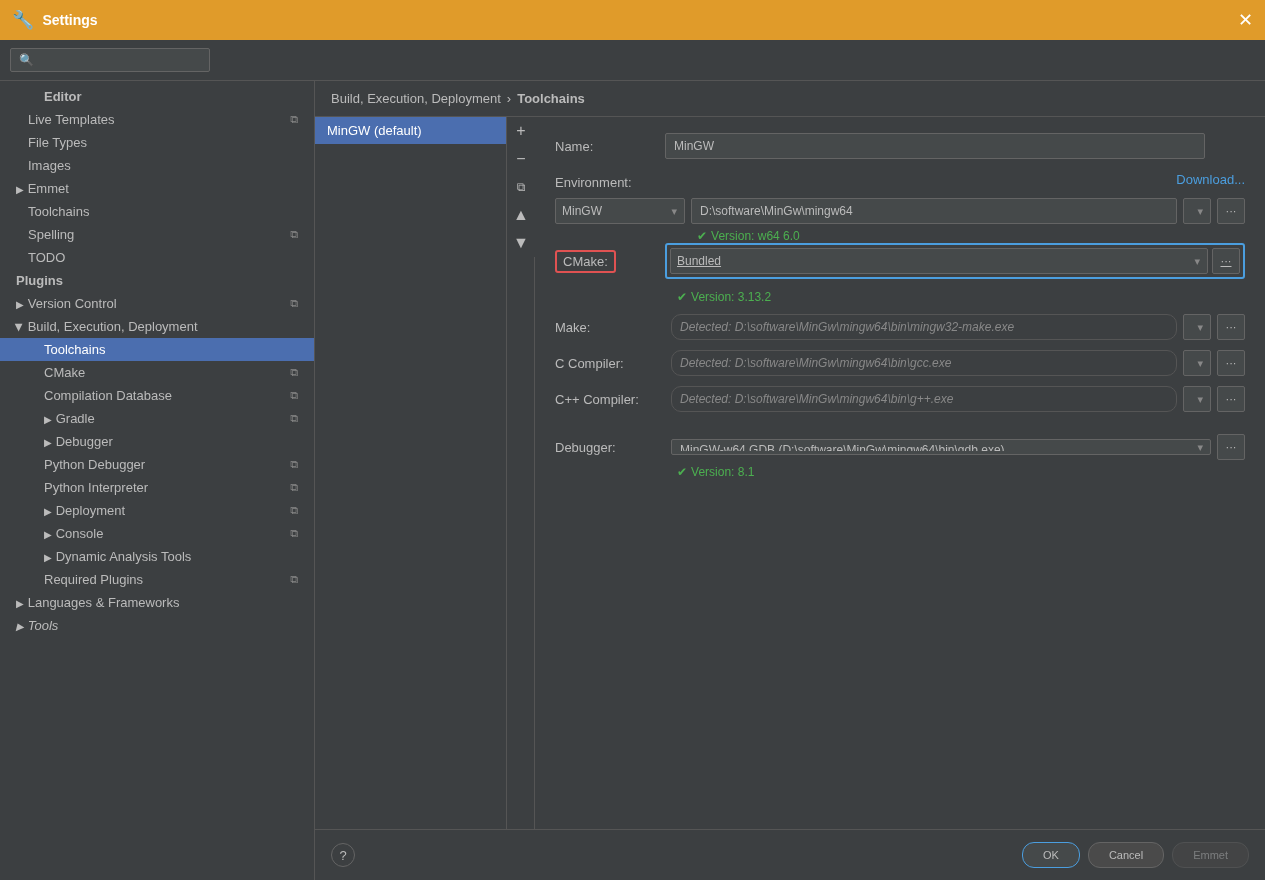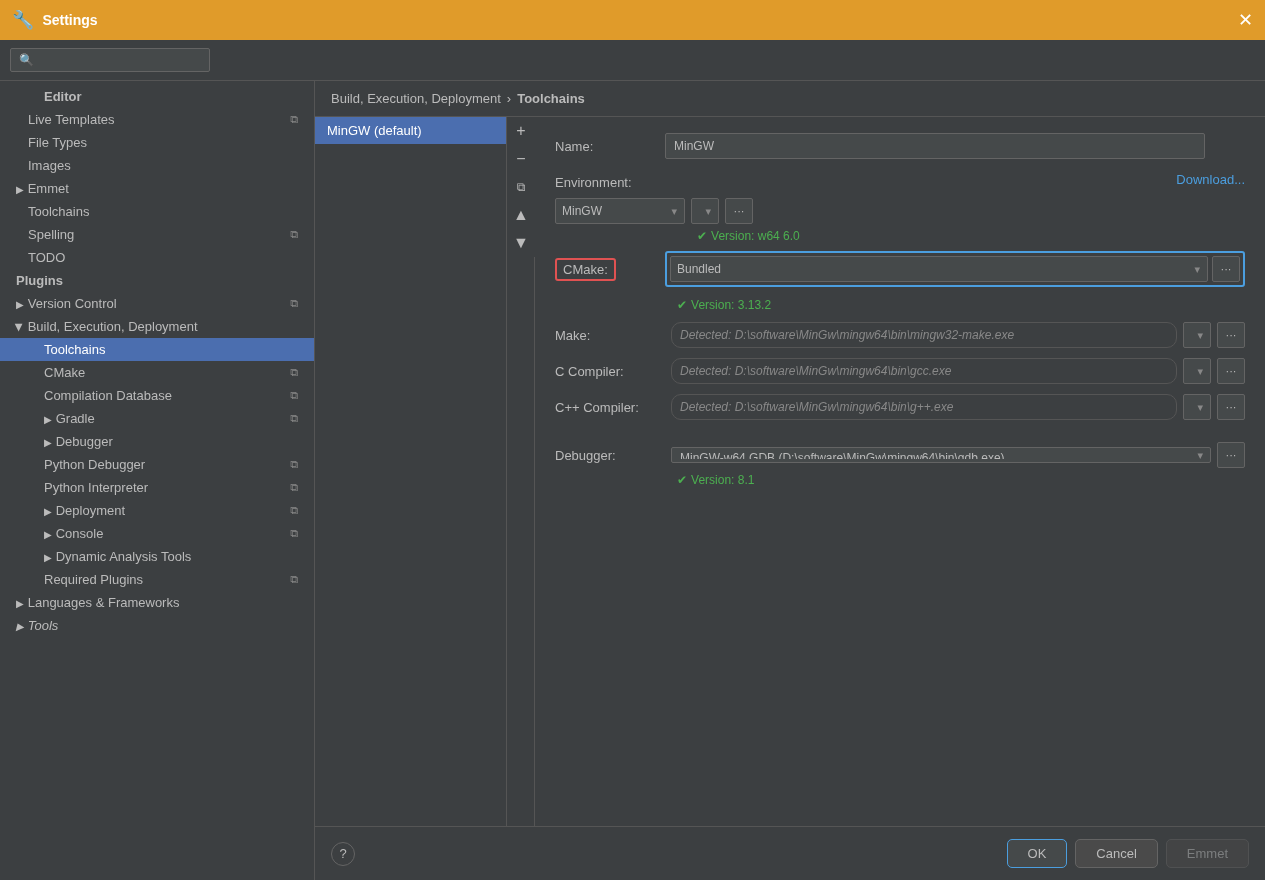--- a/index.html
+++ b/index.html
@@ -68,21 +68,21 @@
 
     .detected-row { display: flex; align-items: center; gap: 6px; margin-bottom: 10px; }
     .detected-input { flex: 1; background: #3c3f41; border: 1px solid #555; color: #888; padding: 3px 8px; font-size: 12px; border-radius: 10px; height: 26px; font-style: italic; }
 
     .debugger-row { display: flex; align-items: center; gap: 6px; margin-bottom: 4px; }
     .debugger-select { flex: 1; background: #45494a; border: 1px solid #646464; color: #bbbbbb; padding: 3px 8px; font-size: 12px; border-radius: 2px; height: 16px; }
 
     
     .bottom-bar { padding: 12px 16px; border-top: 1px solid #555; display: flex; align-items: center; justify-content: space-between; background: #3c3f41; }
     .bottom-right { display: flex; gap: 8px; }
-    .btn { padding: 6px 20px; border-radius: 5px; cursor: pointer; font-size: 13px; border: 1px solid #646464; background: #4a4a4a; color: #bbbbbb; }
+    .btn { padding: 6px 20px; border-radius: 12px; cursor: pointer; font-size: 11px; border: 1px solid #646464; background: #4a4a4a; color: #bbbbbb; }
     .btn-primary { background: #45494a; border: 1px solid #4b9edf; color: #bbbbbb; }
     .btn-disabled { opacity: 0.5; cursor: default; }
     .help-btn { width: 24px; height: 24px; border-radius: 50%; background: none; border: 1px solid #646464; color: #bbbbbb; cursor: pointer; font-size: 13px; display: flex; align-items: center; justify-content: center; }
 
     
     ::-webkit-scrollbar { width: 8px; }
     ::-webkit-scrollbar-track { background: #3c3f41; }
     ::-webkit-scrollbar-thumb { background: #555; border-radius: 4px; }
     select { appearance: none; -webkit-appearance: none; cursor: pointer; }
     .select-wrapper { position: relative; display: flex; align-items: center; }
@@ -228,38 +228,39 @@
             <span class="environment-label">Environment:</span>
             <a class="download-link">Download...</a>
           </div>
 
           <div class="env-row">
             <div class="select-wrapper" style="width:130px;">
               <select class="env-select">
                 <option>MinGW</option>
               </select>
             </div>
+            <input class="env-path" value="D:\software\MinGw\mingw64" style="">
             <div class="select-wrapper" style="width:auto;">
               <select style="background:#45494a;border:1px solid #646464;color:#bbbbbb;height:26px;padding:3px 20px 3px 6px;font-size:12px;border-radius:2px;appearance:none;-webkit-appearance:none;">
                 <option></option>
               </select>
             </div>
             <button class="browse-btn">···</button>
           </div>
-          <div style="margin-bottom:8px;margin-left:136px;">
+          <div style="margin-left:136px;">
             <span class="version-ok" style="display:inline-flex;">Version: w64 6.0</span>
           </div>
 
           <div class="form-row" style="">
             <span style="width:110px;flex-shrink:0;">
               <span style="border:2px solid #e05252;border-radius:3px;padding:2px 6px;color:#bbbbbb;display:inline-block;">
                 <span>CMake:</span>
               </span>
             </span>
-            <div style="flex:1;border:2px solid #4b9edf;border-radius:3px;padding:3px;display:flex;align-items:center;gap:4px;background:#3c3f41;">
+            <div style="flex:1;border:2px solid #4b9edf;border-radius:3px;padding:3px;display:flex;align-items:center;gap:4px;background:#3c3f41;text-decoration:underline;">
               <div class="select-wrapper" style="flex:1;">
                 <select style="width:100%;background:#45494a;border:1px solid #646464;color:#bbbbbb;padding:3px 24px 3px 6px;font-size:12px;border-radius:2px;appearance:none;-webkit-appearance:none;height:26px;">
                   <option>Bundled</option>
                 </select>
               </div>
               <button class="browse-btn">···</button>
             </div>
           </div>
           <div style="margin-bottom:10px;margin-left:116px;">
             <span class="version-ok" style="display:inline-flex;">Version: 3.13.2</span>

